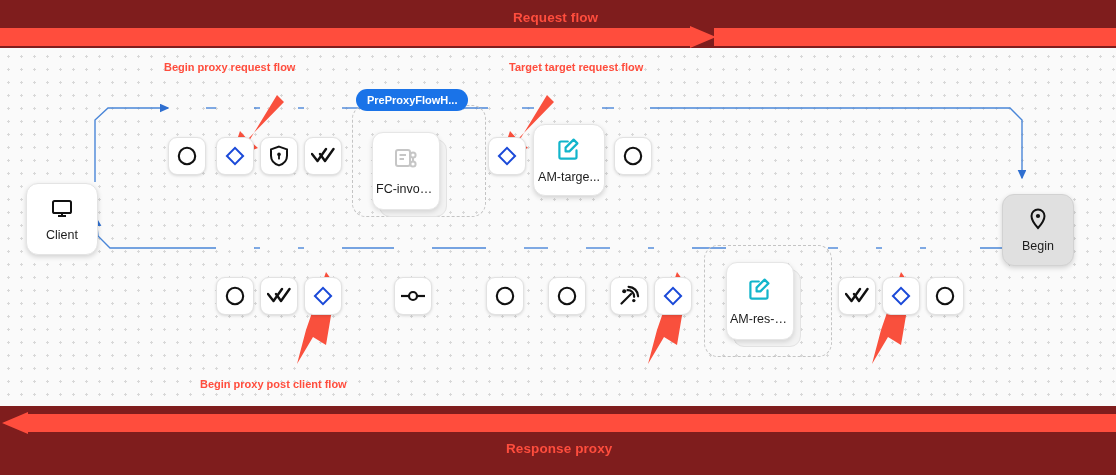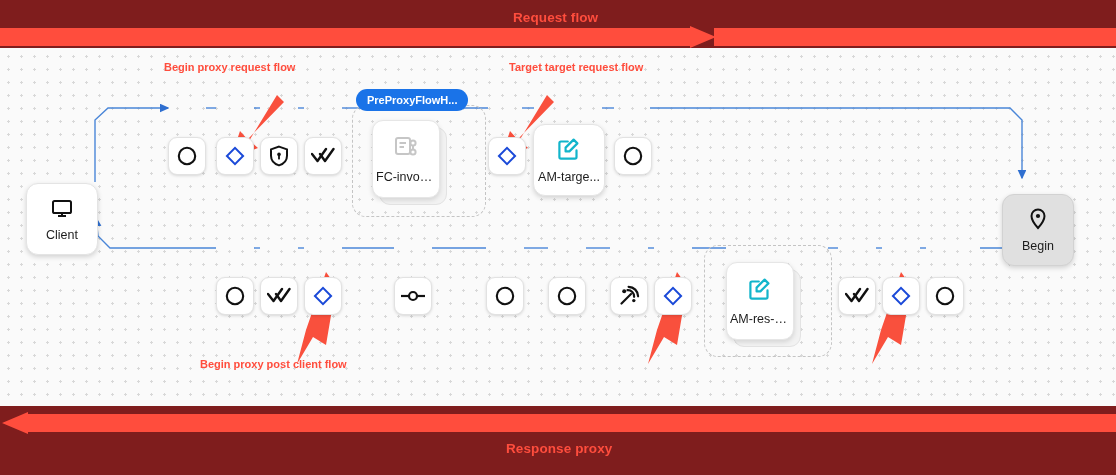--- a/index.html
+++ b/index.html
@@ -118,21 +118,21 @@
       <polygon points="326,272 306,330 297,364 313,337 326,345 336,286"></polygon>
 
       <polygon points="677,272 657,330 648,364 664,337 677,345 687,286"></polygon>
 
       <polygon points="901,272 881,330 872,364 888,337 901,345 911,286"></polygon>
     </g>
   </svg>
 
   <div class="anno" style="left:164px;top:61px">Begin proxy request flow</div>
   <div class="anno" style="left:509px;top:61px">Target target request flow</div>
-  <div class="anno" style="left:200px;top:358px">Begin proxy post client flow</div>
+  <div class="anno" style="left:200px;top:378px">Begin proxy post client flow</div>
 
   <div class="node bignode" style="left:26px;top:183px">
     <span>
       <svg width="24" height="24" viewBox="0 0 24 24">
           <rect x="3" y="5" width="18" height="12" rx="1.6" fill="none" stroke="#111" stroke-width="2"></rect>
           <line x1="12" y1="17" x2="12" y2="20" stroke="#111" stroke-width="2"></line>
           <line x1="8" y1="20" x2="16" y2="20" stroke="#111" stroke-width="2"></line>
         </svg>
     </span>
     <span class="lbl">Client</span>
@@ -175,21 +175,21 @@
     <span>
         <svg width="24" height="18" viewBox="0 0 24 18">
           <polyline points="1,7 6.5,14 15,2" fill="none" stroke="#111" stroke-width="2.4" stroke-linecap="round" stroke-linejoin="round"></polyline>
           <polyline points="9,7 14,14 22.5,2" fill="none" stroke="#111" stroke-width="2.4" stroke-linecap="round" stroke-linejoin="round"></polyline>
         </svg>
       </span>
   </div>
 
   <div class="hookgroup" style="left:352px;top:105px;width:132px;height:110px"></div>
   <div class="hookpill" style="left:356px;top:89px">PreProxyFlowH...</div>
-  <div class="policy" style="left:372px;top:120px">
+  <div class="policy" style="left:372px;top:132px">
     <div class="back"></div>
     <div class="front">
       <span>
         <svg width="26" height="26" viewBox="0 0 26 26">
             <rect x="3" y="4" width="14" height="16" rx="2" fill="none" stroke="#c6c6c6" stroke-width="2"></rect>
             <line x1="6.5" y1="9" x2="13" y2="9" stroke="#c6c6c6" stroke-width="2"></line>
             <line x1="6.5" y1="13" x2="11" y2="13" stroke="#c6c6c6" stroke-width="2"></line>
             <circle cx="20" cy="9" r="2.6" fill="none" stroke="#c6c6c6" stroke-width="2"></circle>
             <circle cx="20" cy="18" r="2.6" fill="none" stroke="#c6c6c6" stroke-width="2"></circle>
             <line x1="20" y1="11.6" x2="20" y2="15.4" stroke="#c6c6c6" stroke-width="2"></line>

